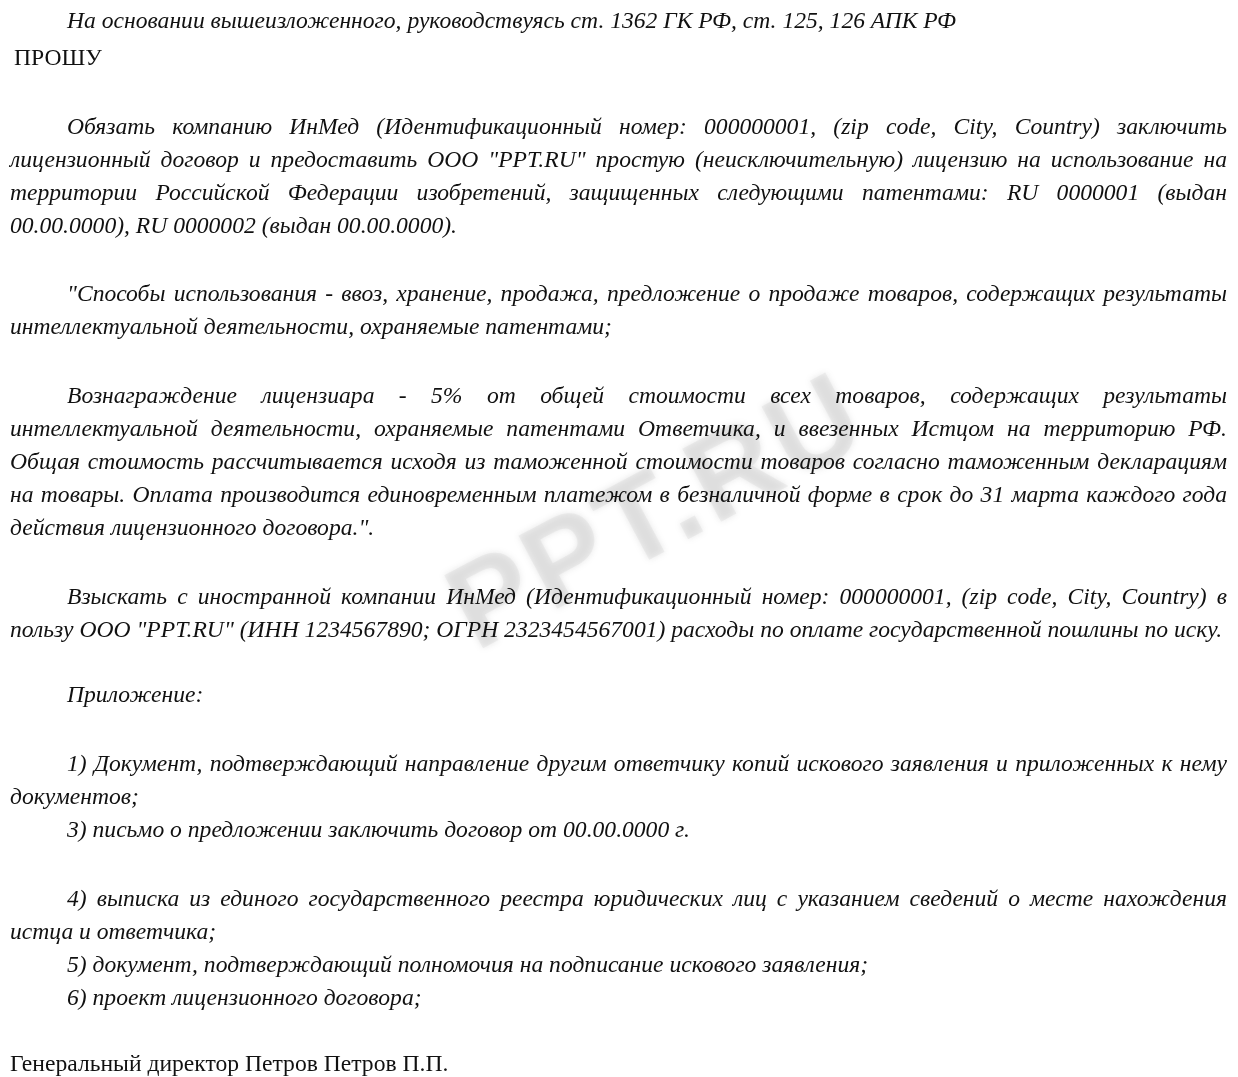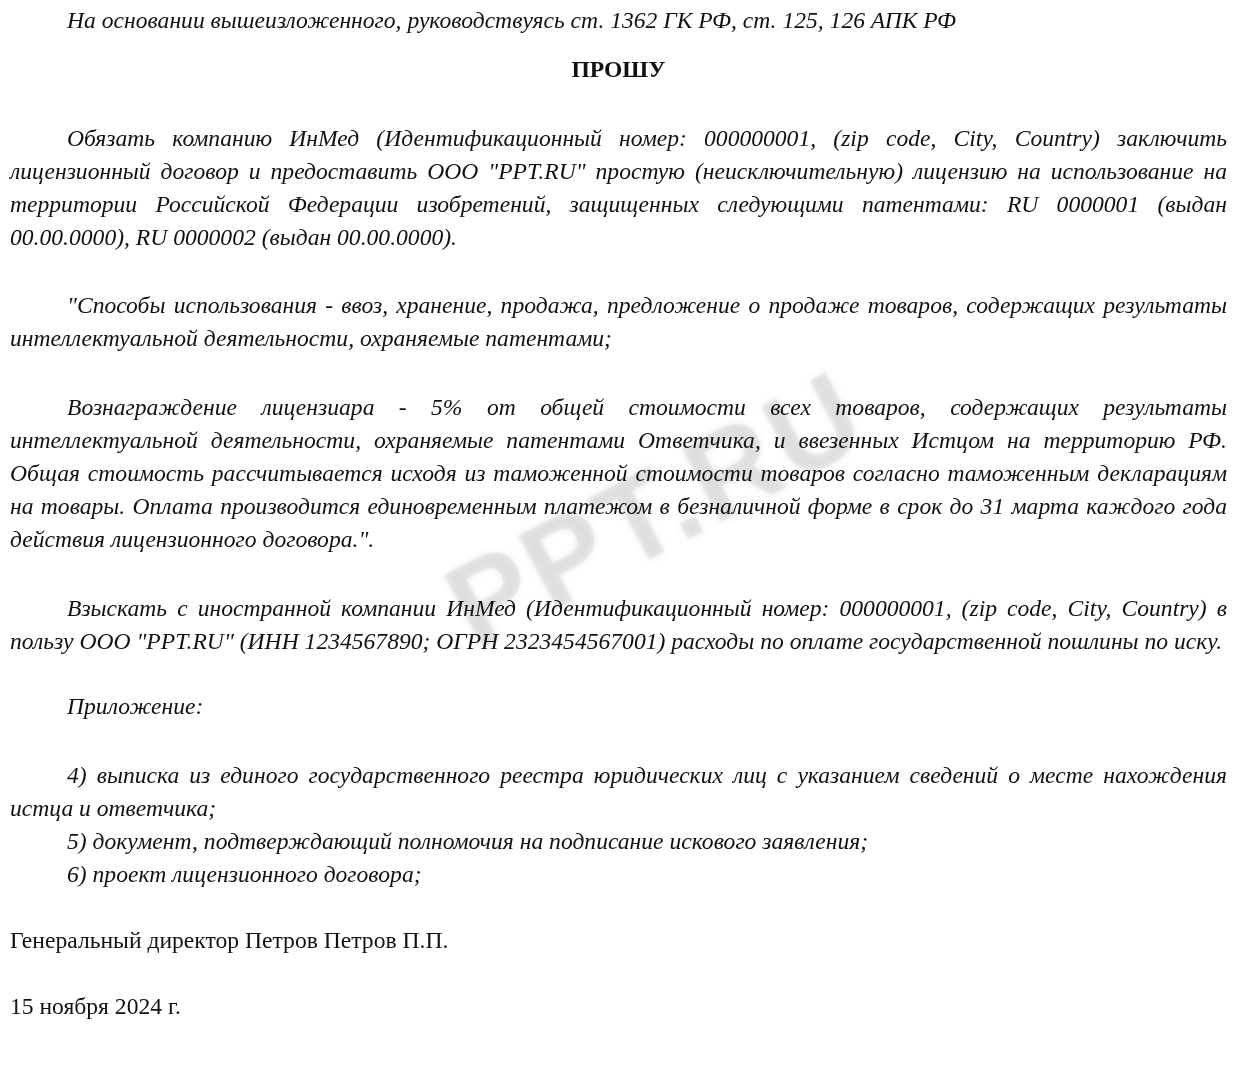--- a/index.html
+++ b/index.html
@@ -27,24 +27,23 @@
       margin: 0;
       text-align: justify;
       text-indent: 57px;
       font-style: italic;
     }
     .p.last-left {
       text-align-last: left;
       margin-top: 36px;
     }
     .center {
-      text-align: center;
+      text-align: left;
       text-indent: 0;
-      margin: 16px;
-      font-weight: bold;
+      margin: 4px;
     }
     .noindent {
       text-indent: 0;
       margin: 0;
       text-align: left;
     }
     .blank {
       height: 32.9px;
     }
     .sig-italic {
@@ -74,20 +73,22 @@
   <p class="p">На основании вышеизложенного, руководствуясь ст. 1362 ГК РФ, ст. 125, 126 АПК РФ</p>
   <p class="center">ПРОШУ</p>
   <p class="p last-left">Обязать компанию ИнМед (Идентификационный номер: 000000001, (zip code, City, Country) заключить лицензионный договор и предоставить ООО "PPT.RU" простую (неисключительную) лицензию на использование на территории Российской Федерации изобретений, защищенных следующими патентами: RU 0000001 (выдан 00.00.0000), RU 0000002 (выдан 00.00.0000).</p>
   <p class="p last-left">"Способы использования - ввоз, хранение, продажа, предложение о продаже товаров, содержащих результаты интеллектуальной деятельности, охраняемые патентами;</p>
   <p class="p last-left">Вознаграждение лицензиара - 5% от общей стоимости всех товаров, содержащих результаты интеллектуальной деятельности, охраняемые патентами Ответчика, и ввезенных Истцом на территорию РФ. Общая стоимость рассчитывается исходя из таможенной стоимости товаров согласно таможенным декларациям на товары. Оплата производится единовременным платежом в безналичной форме в срок до 31 марта каждого года действия лицензионного договора.".</p>
   <p class="p last-left">Взыскать с иностранной компании ИнМед (Идентификационный номер: 000000001, (zip code, City, Country) в пользу ООО "PPT.RU" (ИНН 1234567890; ОГРН 2323454567001) расходы по оплате государственной пошлины по иску.</p>
 
   <div class="blank"></div>
 
   <p class="p">Приложение:</p>
+  <p class="p last-left">1) Документ, подтверждающий направление другим ответчику копий искового заявления и приложенных к нему документов;</p>
+  <p class="p">3) письмо о предложении заключить договор от 00.00.0000 г.</p>
   <p class="p last-left">4) выписка из единого государственного реестра юридических лиц с указанием сведений о месте нахождения истца и ответчика;</p>
   <p class="p">5) документ, подтверждающий полномочия на подписание искового заявления;</p>
   <p class="p">6) проект лицензионного договора;</p>
 
   <div class="blank"></div>
 
   <p class="noindent">
     <span>Генеральный директор</span>
     <span class="sig-italic">Петров</span>
     <span>Петров П.П.</span>

